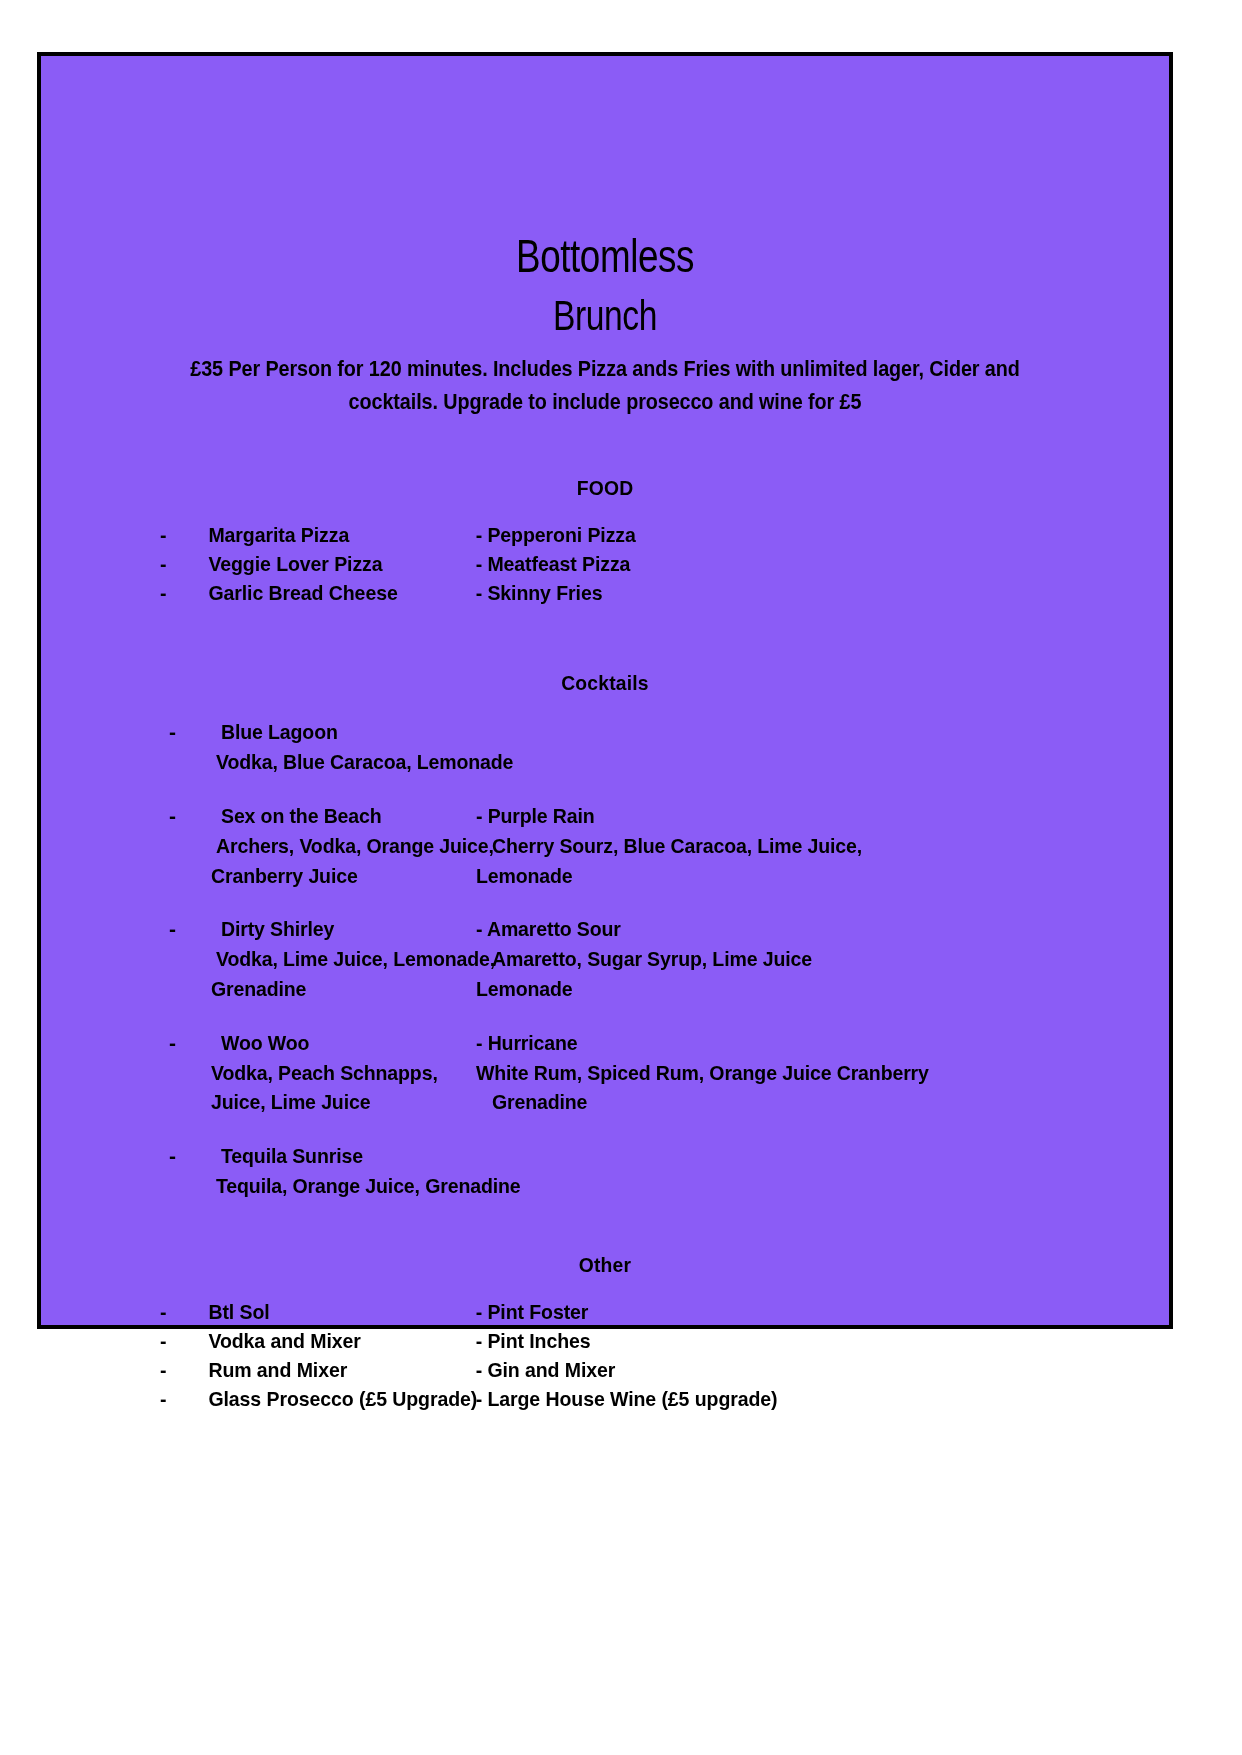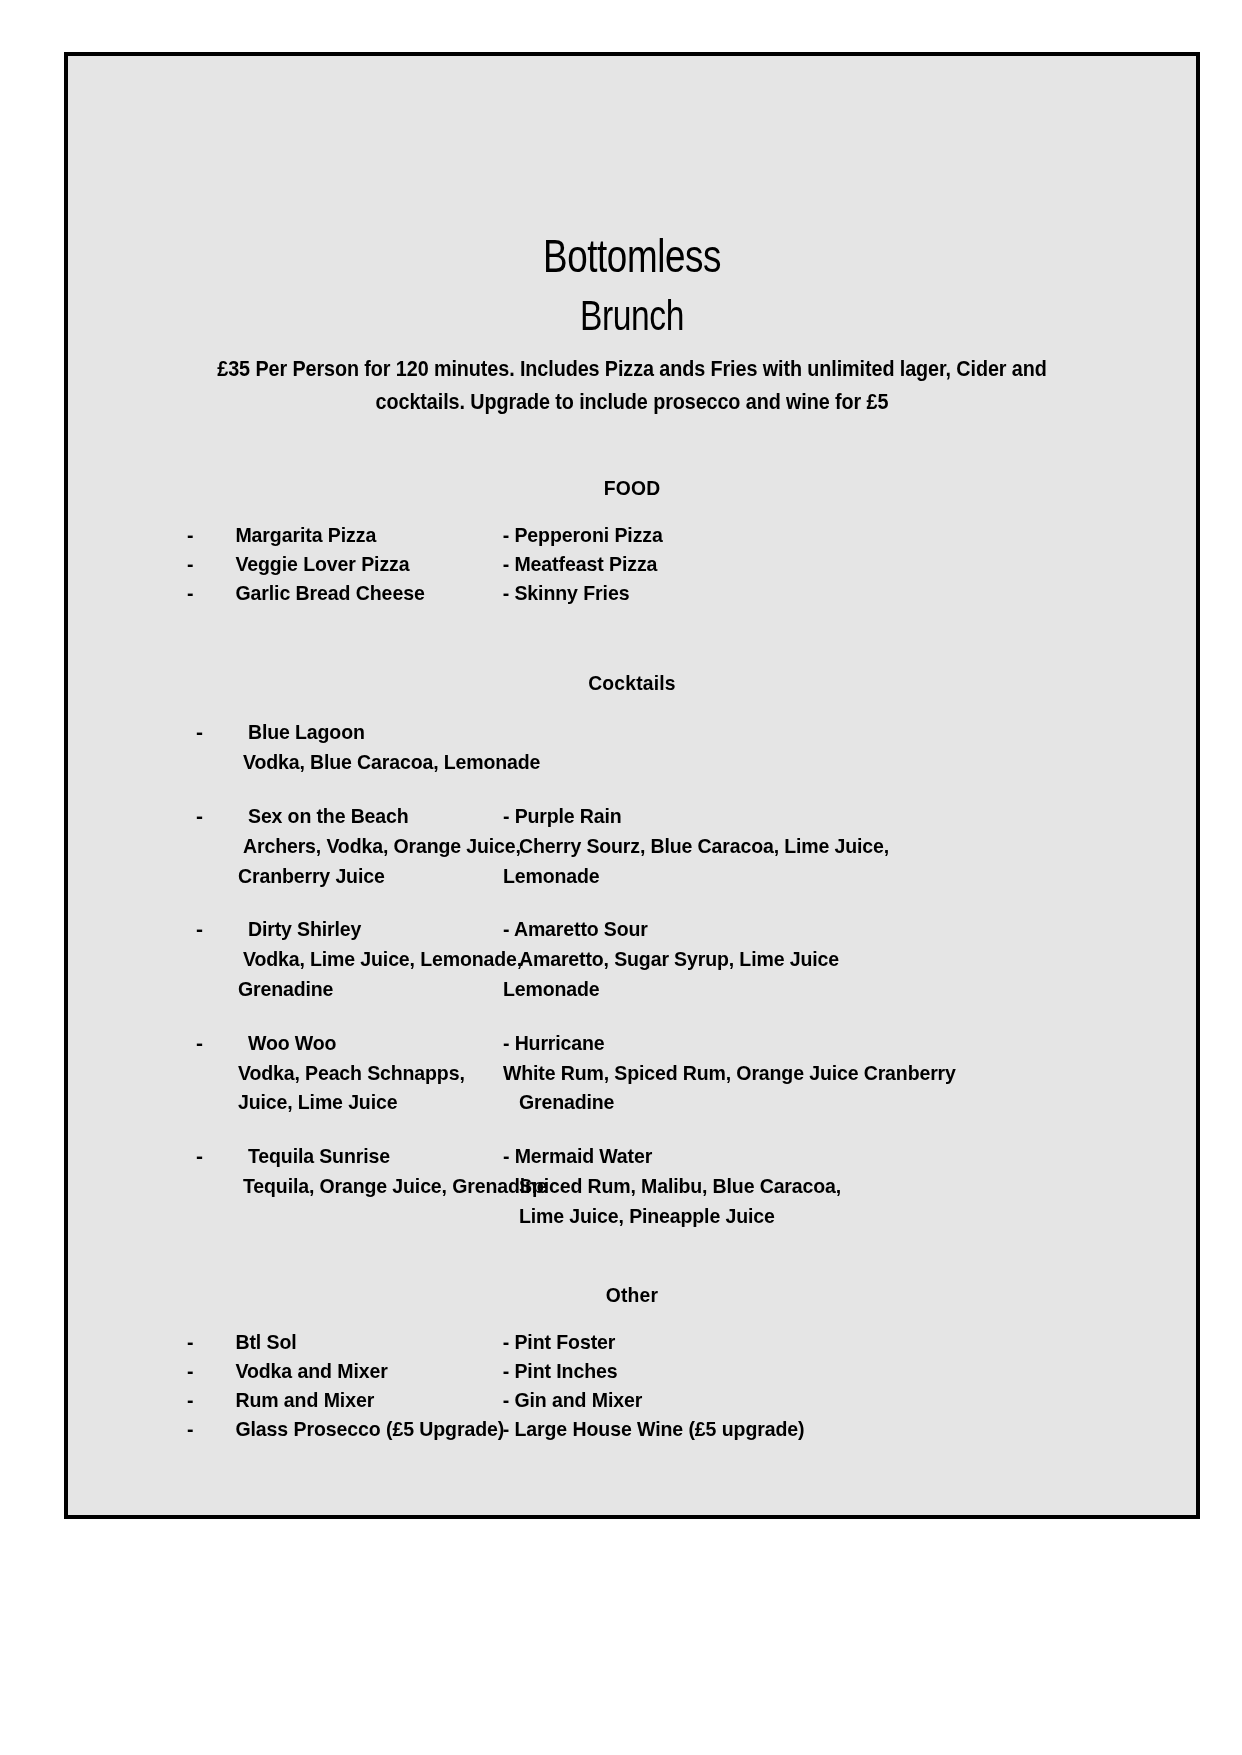--- a/index.html
+++ b/index.html
@@ -10,27 +10,27 @@
   body {
     width: 1242px;
     height: 1755px;
     font-family: "Liberation Sans", sans-serif;
     color: #000000;
     overflow: hidden;
   }
 
   .page {
     position: absolute;
-    left: 64px;
+    left: 37px;
     top: 52px;
     width: 1136px;
-    height: 1467px;
+    height: 1277px;
     border: 4px solid #000000;
     box-sizing: border-box;
-    background: #e5e5e5;
+    background: #8b5cf6;
   }
 
   .content {
     position: absolute;
     left: 0;
     top: 0;
     width: 100%;
     height: 100%;
     padding: 0;
     box-sizing: border-box;
@@ -245,25 +245,20 @@
           <div class="cdesc-line">Grenadine</div>
         </div>
       </div>
 
       <div class="cocktail-row">
         <div class="cocktail-col left">
           <span class="dash">-</span>
           <div class="cname">Tequila Sunrise</div>
           <div class="cdesc-line">Tequila, Orange Juice, Grenadine</div>
         </div>
-        <div class="cocktail-col right">
-          <div class="cname">- Mermaid Water</div>
-          <div class="cdesc-line">Spiced Rum, Malibu, Blue Caracoa,</div>
-          <div class="cdesc-line">Lime Juice, Pineapple Juice</div>
-        </div>
       </div>
 
     </div>
 
     <div class="section-head other">Other</div>
     <div class="simple-list">
       <div class="simple-row">
         <div class="col-left">
           <span class="dash">-</span>
           <span>Btl Sol</span>

